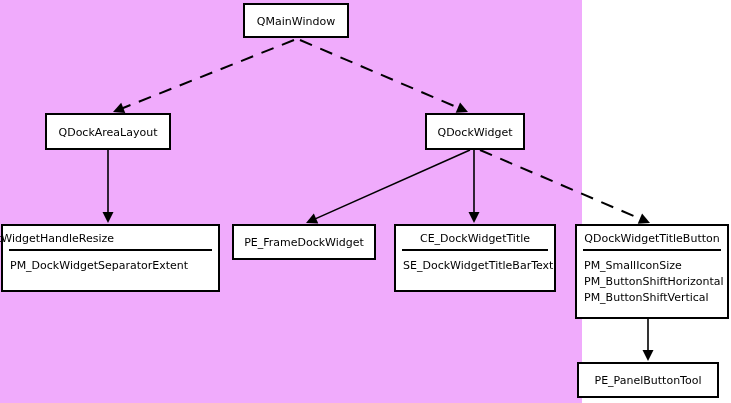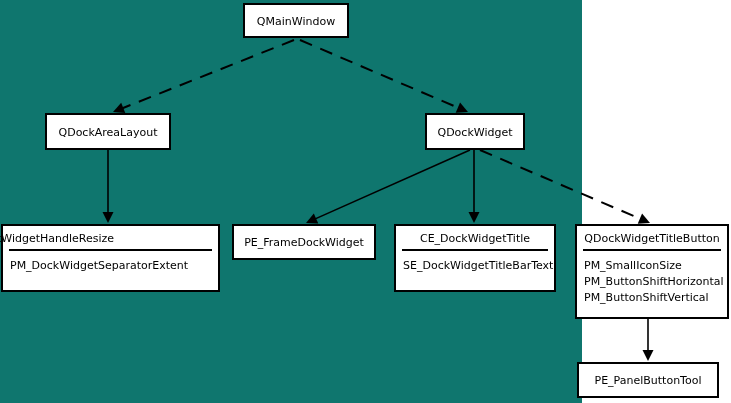--- a/index.html
+++ b/index.html
@@ -11,21 +11,21 @@
   body {
     width: 731px;
     height: 403px;
     font-family: "DejaVu Sans", "Liberation Sans", sans-serif;
     overflow: hidden;
   }
   #diagram-root {
     position: relative;
     width: 582px;
     height: 403px;
-    background: #0f766e;
+    background: #f0abfc;
   }
   svg#diagram-svg {
     position: absolute;
     top: 0;
     left: 0;
     width: 731px;
     height: 403px;
     display: block;
   }
   .node-box {

